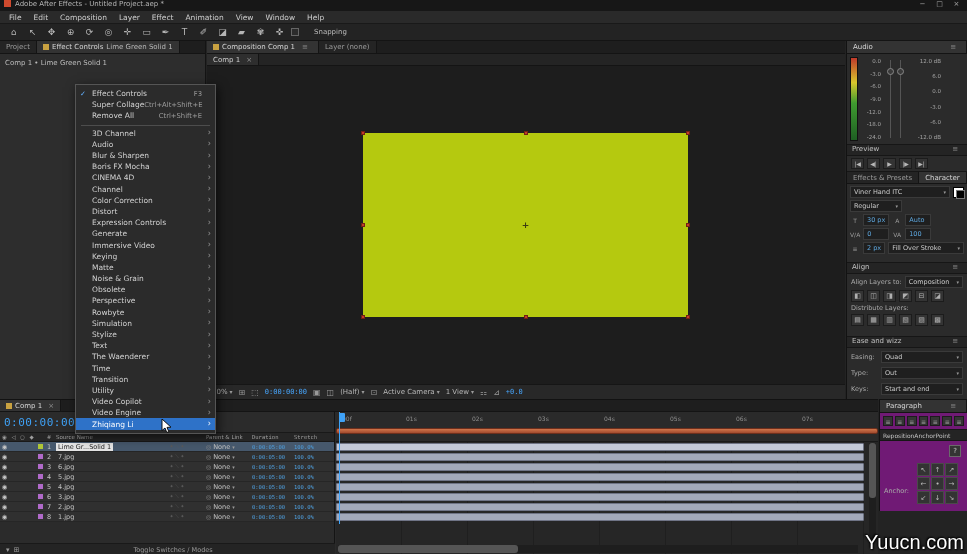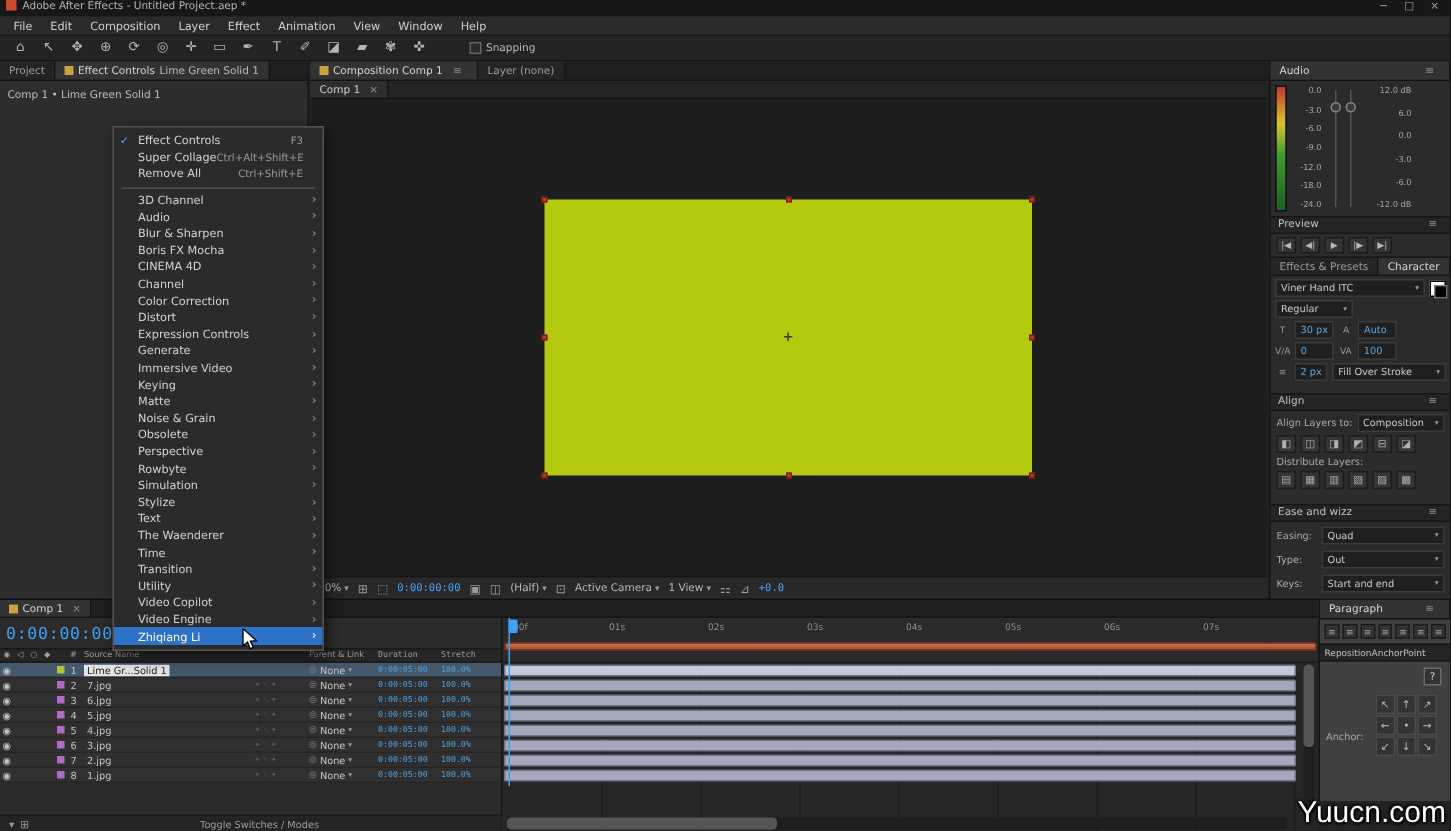--- a/index.html
+++ b/index.html
@@ -12,21 +12,21 @@
   display:flex;align-items:flex-start;gap:4px;padding:0 4px;font-size:7px;color:#b5b5b5}
 .app-icon{width:7px;height:7px;background:#cf4a2e;flex:none}
 .tb-spacer{flex:1}
 .win-btn{width:13px;text-align:center;color:#aaa;font-size:7px}
 .menubar{position:absolute;left:0;top:11px;width:967px;height:13px;background:#2a2a2a;
   display:flex;align-items:center;padding:0 3px;border-bottom:1px solid #191919}
 .menu-item{padding:0 6px;font-size:7.5px;color:#cfcfcf}
 .toolbar{position:absolute;left:0;top:24px;width:967px;height:17px;background:#232323;
   border-bottom:1px solid #141414;display:flex;align-items:center;padding:0 4px}
 .tool{width:19px;text-align:center;font-size:9px;color:#b5b5b5}
-.snap{display:flex;align-items:center;gap:3px;margin-left:24px;font-size:7px;color:#bbb}
+.snap{display:flex;align-items:center;gap:15px;margin-left:2px;font-size:7px;color:#bbb}
 .snap-box{width:8px;height:8px;border:1px solid #666;background:#2c2c2c}
 .workspaces{margin-left:auto;display:flex;align-items:center;gap:2px;font-size:7px;color:#bdbdbd}
 .ws{padding:2px 6px}
 .ws.active{color:#79b7ff;background:#333;box-shadow:inset 0 -2px 0 #4a90d9}
 .chevrons{color:#9a9a9a;padding:0 4px}
 .search-help{display:flex;align-items:center;gap:4px;margin-left:8px;width:104px;color:#9a9a9a;font-size:7px}
 .mag{width:6px;height:6px;border:1px solid #9a9a9a;border-radius:50%;position:relative;flex:none}
 .mag::after{content:"";position:absolute;left:5px;top:5px;width:3px;height:1px;background:#9a9a9a;transform:rotate(45deg)}
 
 
@@ -123,21 +123,21 @@
 .tl-bar{height:8px;background:#a3a9ba;border:1px solid #6f7486;border-radius:1px}
 .tl-bar-row.selected .tl-bar{background:#c3c9d8}
 .cti{position:absolute;left:3px;top:0;width:1px;height:112px;background:#3fa2f7}
 .cti-handle{position:absolute;left:0;top:1px;width:6px;height:9px;background:#3fa2f7;border-radius:1px}
 .v-scroll{position:absolute;right:2px;top:31px;width:7px;height:98px;background:#1e1e1e}
 .v-thumb{width:7px;height:55px;background:#555;border-radius:3px}
 .h-scroll{position:absolute;left:2px;bottom:2px;width:520px;height:8px;background:#1e1e1e;display:flex;align-items:center}
 .h-thumb{width:180px;height:8px;background:#555;border-radius:3px}
 
 
-.rb-panel{position:absolute;left:879px;top:399px;width:88px;height:135px;background:#404040;border-left:1px solid #121212;border-top:1px solid #121212}
+.rb-panel{position:absolute;left:879px;top:399px;width:88px;height:112px;background:#701a75;border-left:1px solid #121212;border-top:1px solid #121212}
 .para-buttons{display:flex;gap:2px;padding:3px 3px}
 .pp-btn{width:10px;height:10px;background:#343434;border:1px solid #1c1c1c;color:#a8a8a8;font-size:6px;display:flex;align-items:center;justify-content:center}
 .anchor-title{height:12px;background:#242424;border-top:1px solid #161616;border-bottom:1px solid #161616;display:flex;align-items:center;padding:0 3px;font-size:6px;color:#c0c0c0;white-space:nowrap}
 .anchor-body{position:relative;height:100px}
 .help-btn{position:absolute;right:6px;top:4px;width:12px;height:12px;border:1px solid #6a6a6a;background:#343434;color:#ccc;font-size:7px;display:flex;align-items:center;justify-content:center}
 .anchor-label{position:absolute;left:4px;top:46px;font-size:6.5px;color:#aaa}
 .anchor-grid{position:absolute;right:9px;top:22px;display:grid;grid-template-columns:repeat(3,13px);grid-auto-rows:13px;gap:1px}
 .anchor-cell{background:#333;border:1px solid #4a4a4a;display:flex;align-items:center;justify-content:center;font-size:7px;color:#bbb}
 
 

